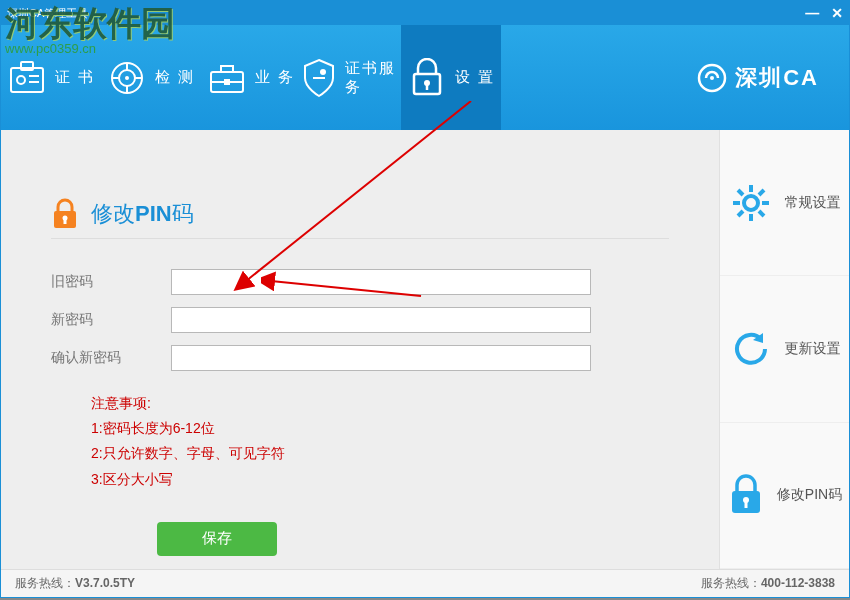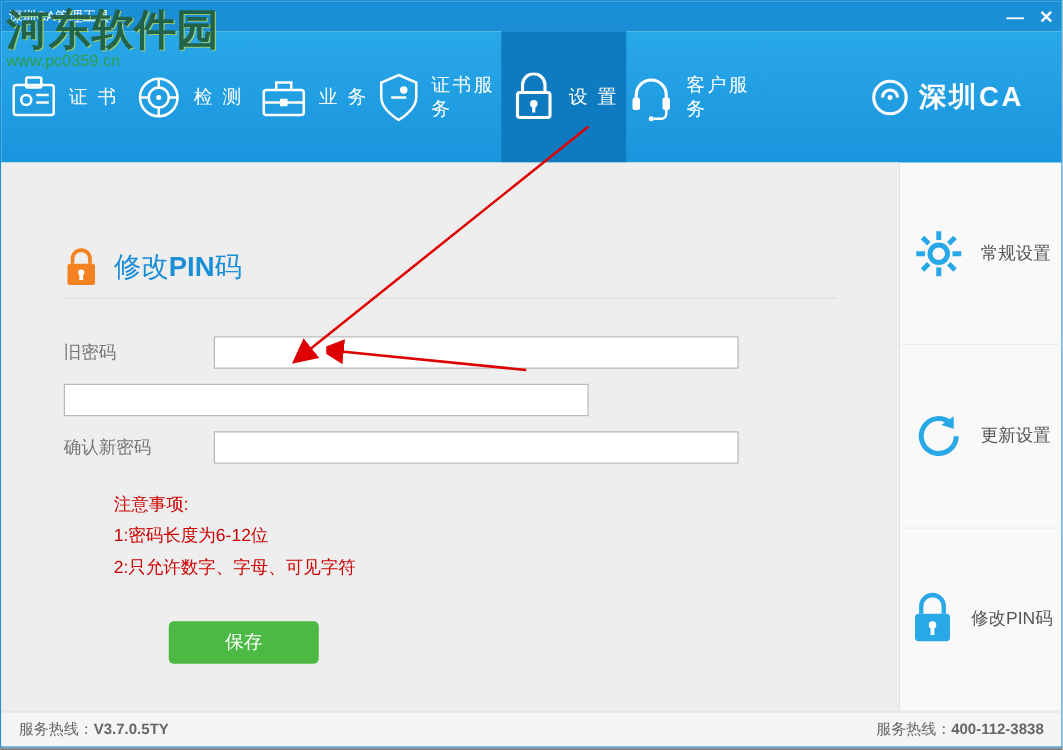--- a/index.html
+++ b/index.html
@@ -21,21 +21,21 @@
 .sidebar { width: 130px; background: #f9f9f9; border-left: 1px solid #e0e0e0; display: flex; flex-direction: column; }
 .sidebar-item { flex: 1; display: flex; flex-direction: row; align-items: center; justify-content: center; cursor: pointer; gap: 12px; color: #555; border-bottom: 1px solid #eee; }
 .sidebar-item span { font-size: 14px; }
 .panel-title { display: flex; align-items: center; gap: 12px; padding: 8px 0; border-bottom: 1px solid #ddd; margin-bottom: 30px; }
 .panel-title h2 { color: #1a8fd6; font-size: 22px; font-weight: normal; }
 .panel-title h2 b { font-weight: bold; }
 .form-row { display: flex; align-items: center; margin-bottom: 12px; }
 .form-row label { width: 120px; padding-right: 10px; color: #777; font-size: 14px; }
 .form-row input { flex: 1; max-width: 420px; height: 26px; border: 1px solid #b8b8b8; padding: 0 6px; background: #fff; }
 .notice { margin-top: 20px; color: #c00; font-size: 14px; line-height: 1.8; margin-left: 40px; }
-.save-btn { display: block; margin: 30px auto 0 84px; width: 120px; height: 34px; background: #4cb944; color: #fff; border: none; border-radius: 4px; font-size: 15px; cursor: pointer; }
+.save-btn { display: block; margin: 30px auto 0 106px; width: 120px; height: 34px; background: #4cb944; color: #fff; border: none; border-radius: 4px; font-size: 15px; cursor: pointer; }
 .statusbar { height: 28px; background: #f5f5f5; border-top: 1px solid #ddd; display: flex; align-items: center; padding: 0 14px; font-size: 12px; color: #666; }
 .statusbar .right { margin-left: auto; }
 .watermark { position: absolute; top: 0; left: 4px; z-index: 50; pointer-events: none; opacity: 0.9; }
 .watermark .wm-text { font-size: 34px; font-weight: bold; color: #225c3a; text-shadow: 1px 1px 0 #9fcf6a; }
 .watermark .wm-url { font-size: 13px; color: #2e9e3b; margin-top: -6px; }
 .arrow { position: absolute; pointer-events: none; z-index: 40; }
 svg { display: block; }
 </style>
 </head>
 <body>
@@ -103,32 +103,20 @@
         <div class="nav-icon">
           <svg width="34" height="40" viewBox="0 0 34 40">
               <path d="M8 16 V10 a9 9 0 0 1 18 0 V16" fill="none" stroke="#fff" stroke-width="2.5"></path>
               <rect x="4" y="16" width="26" height="20" rx="2" fill="none" stroke="#fff" stroke-width="2.5"></rect>
               <circle cx="17" cy="25" r="3" fill="#fff"></circle>
               <line x1="17" y1="27" x2="17" y2="32" stroke="#fff" stroke-width="2.5"></line>
             </svg>
         </div>
         <span>设 置</span>
       </div>
-      <div class="nav-item">
-        <div class="nav-icon">
-          <svg width="40" height="40" viewBox="0 0 40 40">
-              <path d="M8 22 V18 a12 12 0 0 1 24 0 V22" fill="none" stroke="#fff" stroke-width="2.5"></path>
-              <rect x="5" y="20" width="6" height="10" rx="2" fill="#fff"></rect>
-              <rect x="29" y="20" width="6" height="10" rx="2" fill="#fff"></rect>
-              <path d="M32 30 v3 a4 4 0 0 1 -4 4 h-6" fill="none" stroke="#fff" stroke-width="2"></path>
-              <circle cx="20" cy="37" r="2" fill="#fff"></circle>
-            </svg>
-        </div>
-        <span>客户服务</span>
-      </div>
     </div>
     <div class="brand">
       <svg width="30" height="30" viewBox="0 0 30 30">
           <circle cx="15" cy="15" r="13" fill="none" stroke="#fff" stroke-width="2.5"></circle>
           <path d="M9 15 a6 6 0 0 1 12 0" fill="none" stroke="#fff" stroke-width="2.5"></path>
           <circle cx="15" cy="15" r="2" fill="#fff"></circle>
         </svg>
       <span class="brand-text">深圳CA</span>
     </div>
   </div>
@@ -147,31 +135,33 @@
         <h2>
           <span>修改</span><b>PIN</b><span>码</span>
         </h2>
       </div>
 
       <div class="form-row">
         <label>旧密码</label>
         <input type="password" value="" style="">
       </div>
       <div class="form-row">
+        <label>新密码</label>
         <input type="password" value="" style="">
       </div>
       <div class="form-row">
         <label>确认新密码</label>
         <input type="password" value="" style="">
       </div>
 
       <div class="notice">
         <div>注意事项:</div>
         <div>1:密码长度为6-12位</div>
         <div>2:只允许数字、字母、可见字符</div>
+        <div>3:区分大小写</div>
       </div>
 
       <button class="save-btn">保存</button>
     </div>
 
     <div class="sidebar">
       <div class="sidebar-item">
         <span>
           <svg width="44" height="44" viewBox="0 0 44 44">
               <circle cx="22" cy="22" r="7" fill="none" stroke="#29a8e8" stroke-width="4"></circle>

